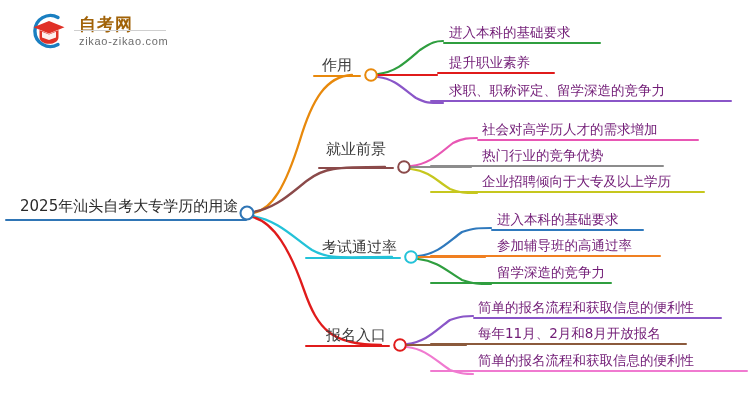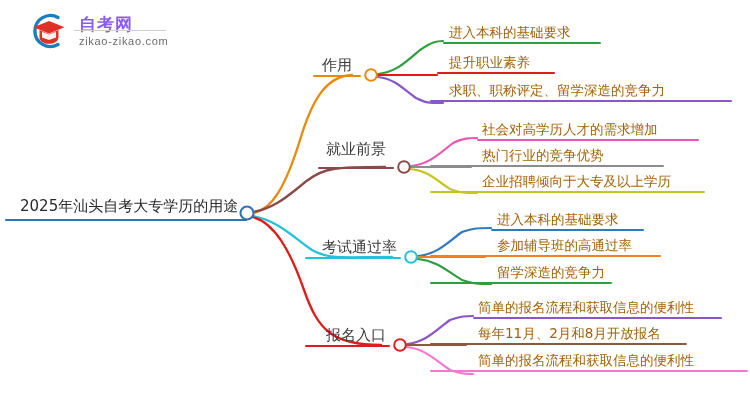--- a/index.html
+++ b/index.html
@@ -12,21 +12,21 @@
   #root-canvas { position:relative; width:750px; height:410px; background:#fff; }
 
   
   .logo-wrap{
     position:absolute; left:28px; top:10px;
     display:flex; align-items:center; gap:9px;
   }
   .logo-mark{ position:relative; width:42px; height:42px; flex:0 0 42px; }
   .logo-text-col{ display:flex; flex-direction:column; justify-content:center; }
   .logo-title{
-    font-size:17px; font-weight:bold; color:#8b5cf6;
+    font-size:17px; font-weight:bold; color:#a16207;
     letter-spacing:1px; line-height:19px;
     font-family:"DejaVu Sans","Liberation Sans",sans-serif;
   }
   .logo-sub{
     font-size:11px; color:#6d6d6d; letter-spacing:.7px;
     line-height:11px; margin-top:2px;
     font-family:"Liberation Sans",sans-serif;
   }
   .logo-rule{
     position:absolute; left:74px; top:30px; width:92px; height:1px;
@@ -39,21 +39,21 @@
   
   .node{
     position:absolute; white-space:nowrap;
     font-family:"DejaVu Sans","Liberation Sans",sans-serif;
     color:#3c3c3c;
   }
   .node-root{
     font-size:15px; color:#2b2b2b; font-weight:normal;
   }
   .node-lvl1{ font-size:15px; color:#3c3c3c; }
-  .node-lvl2{ font-size:13.5px; color:#a16207; }
+  .node-lvl2{ font-size:13.5px; color:#701a75; }
   .underline{ position:absolute; height:2px; border-radius:1px; }
   .root-underline{ height:2.4px; }
 </style>
 </head>
 <body>
 
 <div id="root-canvas">
 
   <div class="logo-wrap">
     <div class="logo-mark">

